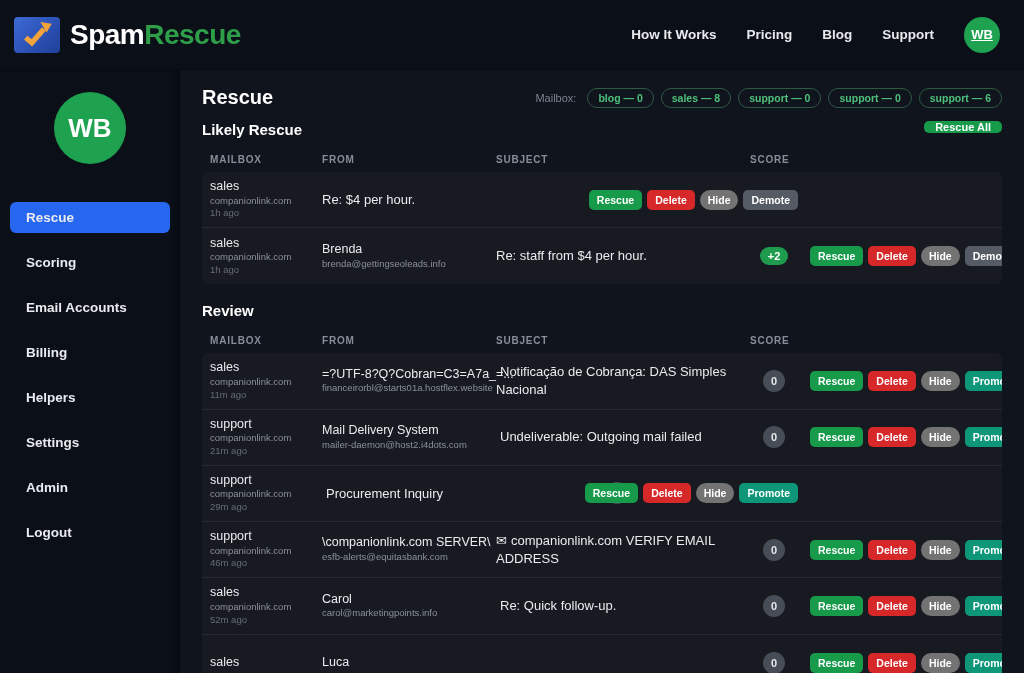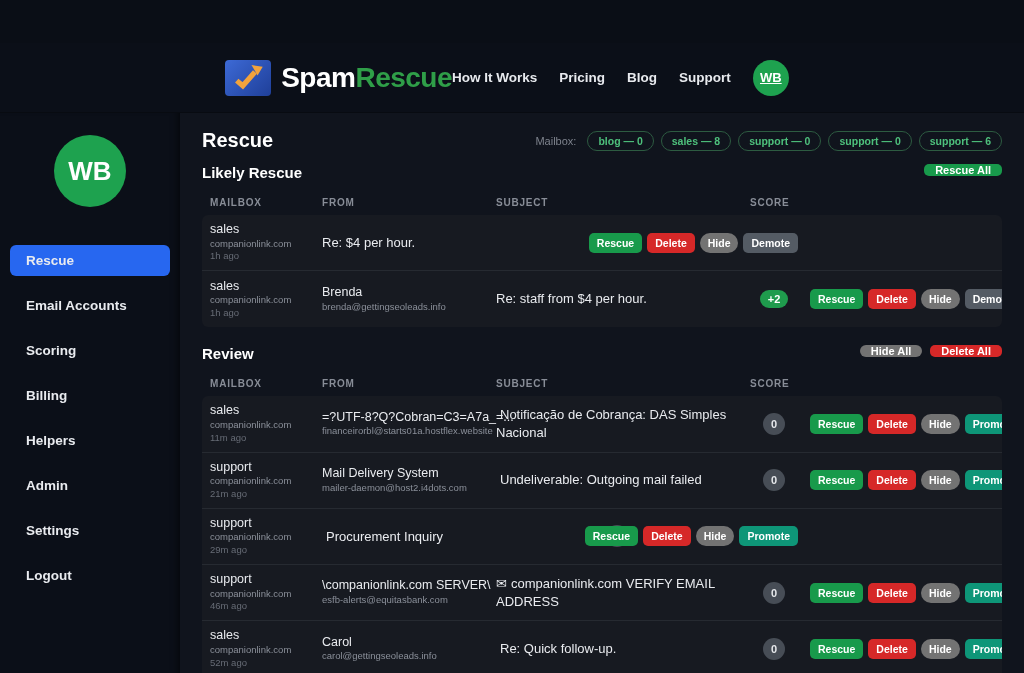--- a/index.html
+++ b/index.html
@@ -6,33 +6,33 @@
   html,body { margin:0; padding:0; }
   body {
     width:1024px; height:673px; overflow:hidden;
     background:#0a0e16; color:#e8eaee;
     font-family:"Liberation Sans", sans-serif;
   }
   .app { display:flex; flex-direction:column; width:1024px; height:673px; }
 
   
   header {
-    flex:0 0 70px; display:flex; align-items:center; justify-content:center;
-    padding:0 24px 0 14px; background:#0b0f18; border-bottom:1px solid #080b11;margin-top:43px;
+    flex:0 0 70px; display:flex; align-items:center; justify-content:space-between;
+    padding:0 24px 0 14px; background:#0b0f18; border-bottom:1px solid #080b11;
   }
   .logo { display:flex; align-items:center; gap:10px; cursor:pointer; }
   .logo-icon {
     width:46px; height:36px; border-radius:4px;
     background:linear-gradient(135deg,#3d6ad6 0%,#2c52b4 55%,#1f3f99 100%);
     display:flex; align-items:center; justify-content:center;
   }
   .logo-text { font-size:28px; font-weight:700; letter-spacing:-0.5px; }
   .logo-spam { color:#ffffff; }
   .logo-rescue { color:#2f9e48; }
-  .top-nav { display:flex; align-items:center; gap:22px; }
+  .top-nav { display:flex; align-items:center; gap:30px; }
   .top-nav a { color:#e8eaee; font-size:13.5px; font-weight:700; text-decoration:none; cursor:pointer; }
   .avatar-sm {
     width:36px; height:36px; border-radius:50%; background:#1ea24f;
     display:flex; align-items:center; justify-content:center;
     color:#fff; font-size:13px; font-weight:700; text-decoration:underline; cursor:pointer;
   }
 
   
   .shell { flex:1; display:flex; min-height:0; }
   aside {
@@ -131,31 +131,31 @@
   </header>
 
   <div class="shell">
 
     <aside>
       <div class="avatar-lg">WB</div>
       <nav>
   <div class="side-item active">Rescue</div>
 
 
+  <div class="side-item">Scoring</div>
+
   <div class="side-item">Email Accounts</div>
 
-  <div class="side-item">Scoring</div>
-
   <div class="side-item">Billing</div>
 
   <div class="side-item">Helpers</div>
 
+  <div class="side-item">Settings</div>
+
   <div class="side-item">Admin</div>
-
-  <div class="side-item">Settings</div>
 
   <div class="side-item">Logout</div>
 </nav>
     </aside>
 
     <main>
 
       <div class="title-row">
         <h1>Rescue</h1>
         <div class="chips">
@@ -226,24 +226,20 @@
       <button class="btn btn-sm bg-orange">Hide</button>
       <button class="btn btn-sm bg-gray">Demote</button>
 
     </div>
   </div>
 </div>
 
       <div class="review-block">
         <div class="section-head">
           <h2>Review</h2>
-          <div class="head-actions">
-            <button class="btn bg-orange">Hide All</button>
-            <button class="btn bg-red">Delete All</button>
-          </div>
         </div>
 
         <div class="thead grid-cols">
           <span>MAILBOX</span>
           <span>FROM</span>
           <span>SUBJECT</span>
           <span>SCORE</span>
           <span></span>
         </div>
         <div class="tbody">
@@ -336,21 +332,21 @@
   </div>
 
   <div class="row grid-cols">
     <div>
       <div class="c-main">sales</div>
       <div class="c-sub">companionlink.com</div>
       <div class="c-age">52m ago</div>
     </div>
     <div>
       <div class="c-main">Carol</div>
-      <div class="c-sub">carol@gettingseoleads.info</div>
+      <div class="c-sub">carol@marketingpoints.info</div>
     </div>
     <div class="c-subject"><span class="env-icon"></span><span>Re: Quick follow-up.</span></div>
     <div class="score-cell">
       <span class="score-zero">0</span>
     </div>
     <div class="actions">
       <button class="btn btn-sm bg-green">Rescue</button>
       <button class="btn btn-sm bg-red">Delete</button>
       <button class="btn btn-sm bg-orange">Hide</button>
       <button class="btn btn-sm bg-teal">Promote</button>

